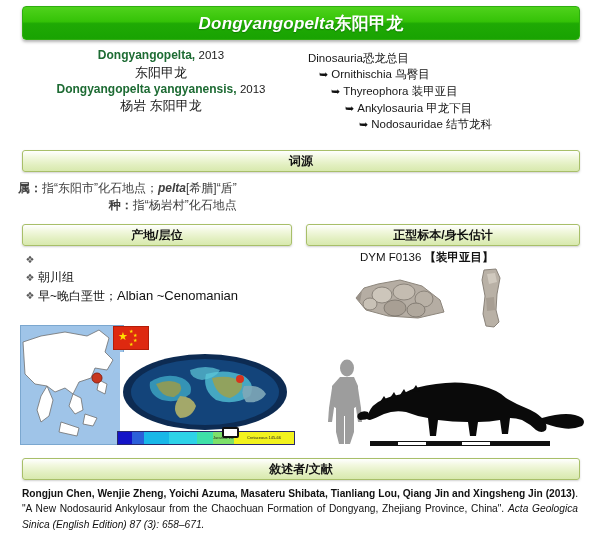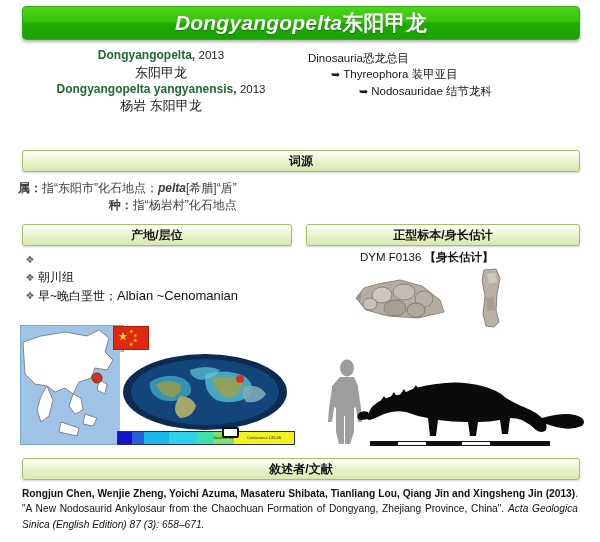--- a/index.html
+++ b/index.html
@@ -31,21 +31,21 @@
     border-radius: 4px;
     background: linear-gradient(to bottom, #4fd21c 0%, #35c307 45%, #1faa04 52%, #19a302 100%);
     border: 1px solid #2fae10;
     box-shadow: 0 2px 3px rgba(90,90,90,0.45);
     display: flex;
     align-items: center;
     justify-content: center;
   }
   .title-text {
     color: #ffffff;
-    font-size: 21px;
+    font-size: 17px;
     font-weight: bold;
     font-style: italic;
     letter-spacing: 0.2px;
     text-shadow: 0 1px 1px rgba(0,80,0,0.45);
     white-space: nowrap;
   }
   .title-text .cn {
     font-style: normal;
     font-weight: bold;
   }
@@ -369,24 +369,32 @@
     </div>
     <div class="row">
       <span class="cnname">杨岩 东阳甲龙</span>
     </div>
   </div>
 
   <div class="taxo">
     <div class="t-row t-lvl1">
       <span class="arrow"></span><span>Dinosauria</span><span>恐龙总目</span>
     </div>
+    <div class="t-row t-lvl2">
+      <span class="arrow">➥</span><span>Ornithischia</span>
+      <span>鸟臀目</span>
+    </div>
     <div class="t-row t-lvl3">
       <span class="arrow">➥</span><span>Thyreophora</span>
       <span>装甲亚目</span>
     </div>
+    <div class="t-row t-lvl4">
+      <span class="arrow">➥</span><span>Ankylosauria</span>
+      <span>甲龙下目</span>
+    </div>
     <div class="t-row t-lvl5">
       <span class="arrow">➥</span><span>Nodosauridae</span>
       <span>结节龙科</span>
     </div>
   </div>
 
   <div class="sect" id="sect-etymology">
     <span class="sect-label">词源</span>
   </div>
   <div class="etym">
@@ -414,21 +422,21 @@
       <span class="bullet-txt">朝川组</span>
     </div>
     <div class="bullet-row">
       <span class="bullet-ico">❖</span>
       <span class="bullet-txt"><span>早~晚白垩世；</span><span class="lat">Albian ~Cenomanian</span></span>
     </div>
   </div>
 
   <div class="holo-label">
     <span>DYM F0136</span>
-    <span class="bk">【身长估计】</span>
+    <span class="bk">【装甲亚目】</span>
   </div>
 
   <div class="fossil-a">
     <svg width="108" height="62" viewBox="0 0 108 62">
       <rect x="0" y="0" width="108" height="62" fill="#ffffff"></rect>
       <path d="M8 30 L16 20 L30 16 L52 12 L74 18 L92 32 L96 44 L70 50 L40 48 L18 42 Z" fill="#b5ada3" stroke="#8d867c" stroke-width="1"></path>
       <ellipse cx="34" cy="27" rx="10" ry="8" fill="#cdc6bb" stroke="#8a837a" stroke-width="1"></ellipse>
       <ellipse cx="56" cy="24" rx="11" ry="8" fill="#c4bcb1" stroke="#8a837a" stroke-width="1"></ellipse>
       <ellipse cx="76" cy="31" rx="9" ry="8" fill="#b9b1a6" stroke="#8a837a" stroke-width="1"></ellipse>
       <ellipse cx="47" cy="40" rx="11" ry="8" fill="#a89f94" stroke="#837c73" stroke-width="1"></ellipse>

